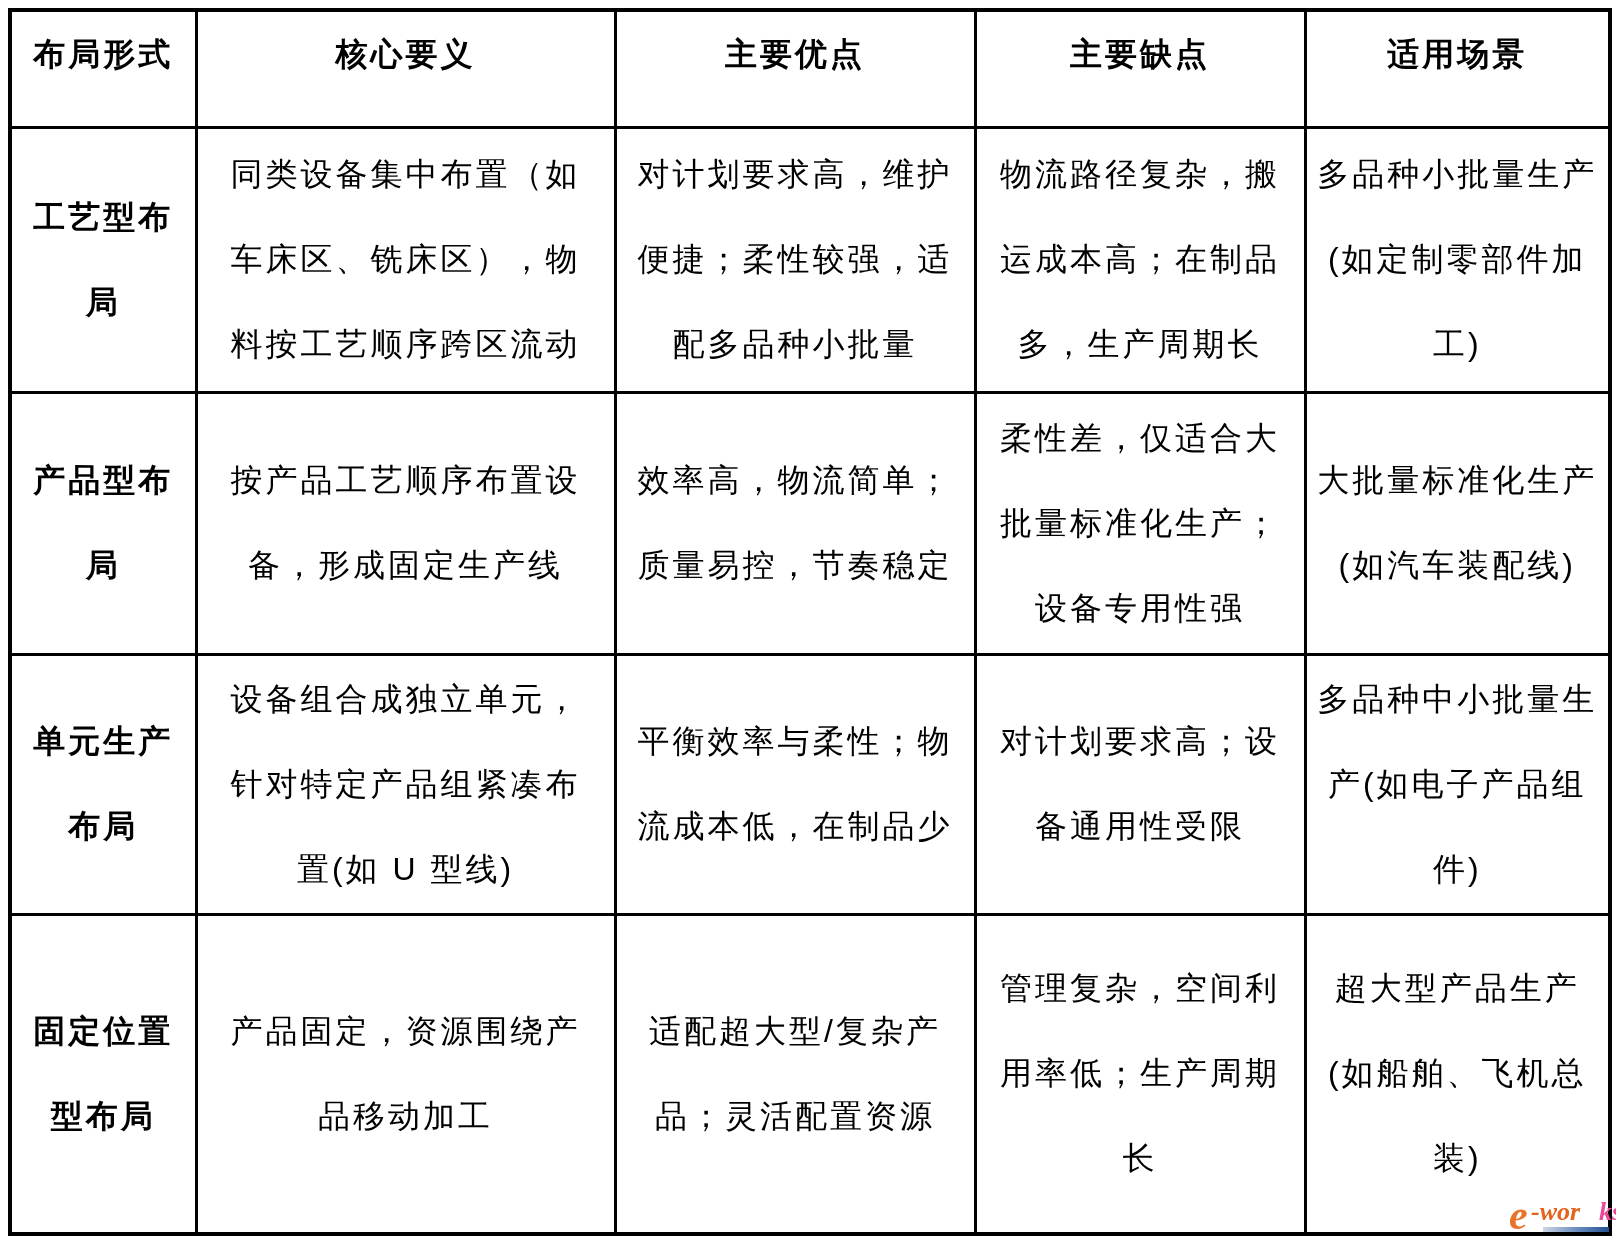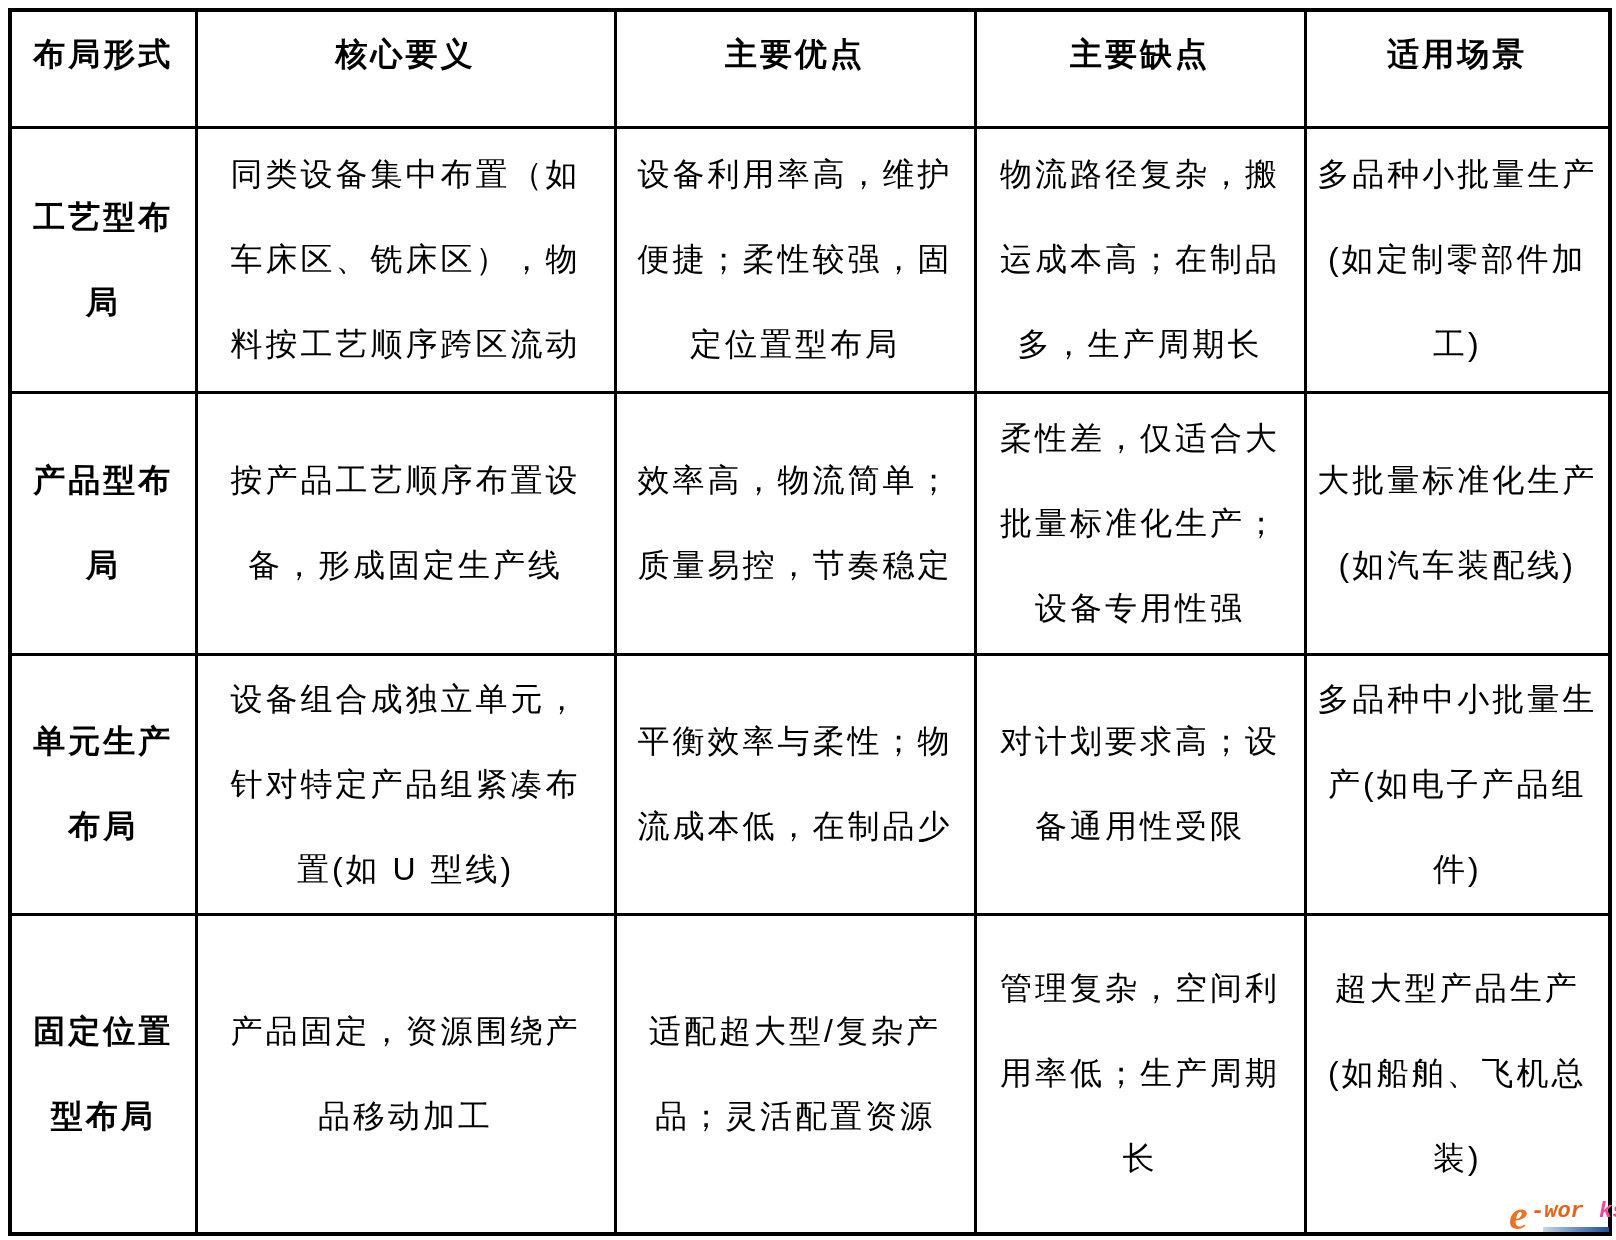--- a/index.html
+++ b/index.html
@@ -58,23 +58,23 @@
   .logo-e {
     position:absolute; left:0; bottom:2px;
     font-family:"Liberation Serif", serif;
     font-style:italic; font-weight:bold;
     font-size:42px; line-height:30px;
     color:#e8742a;
     letter-spacing:0;
   }
   .logo-wor, .logo-ks {
     position:absolute; bottom:8px;
-    font-family:Liberation Mono, monospace;
+    font-family:Liberation Serif, serif;
     font-style:italic; font-weight:bold;
-    font-size:22px; line-height:25px;
+    font-size:26px; line-height:25px;
     letter-spacing:0;
   }
   .logo-wor { left:22px; color:#e2641e; }
   .logo-ks  { left:90px; color:#ec4899; }
   .logo-bar {
     position:absolute; left:34px; right:0; bottom:0;
     height:5px;
     background:linear-gradient(to right,#ccd6e6,#6c8fc0,#234f94);
   }
 </style>
@@ -97,21 +97,21 @@
         <th>核心要义</th>
         <th>主要优点</th>
         <th>主要缺点</th>
         <th>适用场景</th>
       </tr>
     </thead>
     <tbody>
       <tr class="row-1">
         <th class="rowlabel">工艺型布局</th>
         <td class="c-core">同类设备集中布置（如车床区、铣床区），物料按工艺顺序跨区流动</td>
-        <td class="c-pros">设备利用率高，维护便捷；柔性较强，固定位置型布局</td>
+        <td class="c-pros">对计划要求高，维护便捷；柔性较强，适配多品种小批量</td>
         <td class="c-cons">物流路径复杂，搬运成本高；在制品多，生产周期长</td>
         <td class="c-scene">多品种小批量生产(如定制零部件加工)</td>
       </tr>
       <tr class="row-2">
         <th class="rowlabel">产品型布局</th>
         <td class="c-core">按产品工艺顺序布置设备，形成固定生产线</td>
         <td class="c-pros">效率高，物流简单；质量易控，节奏稳定</td>
         <td class="c-cons">柔性差，仅适合大批量标准化生产；设备专用性强</td>
         <td class="c-scene">大批量标准化生产(如汽车装配线)</td>
       </tr>

